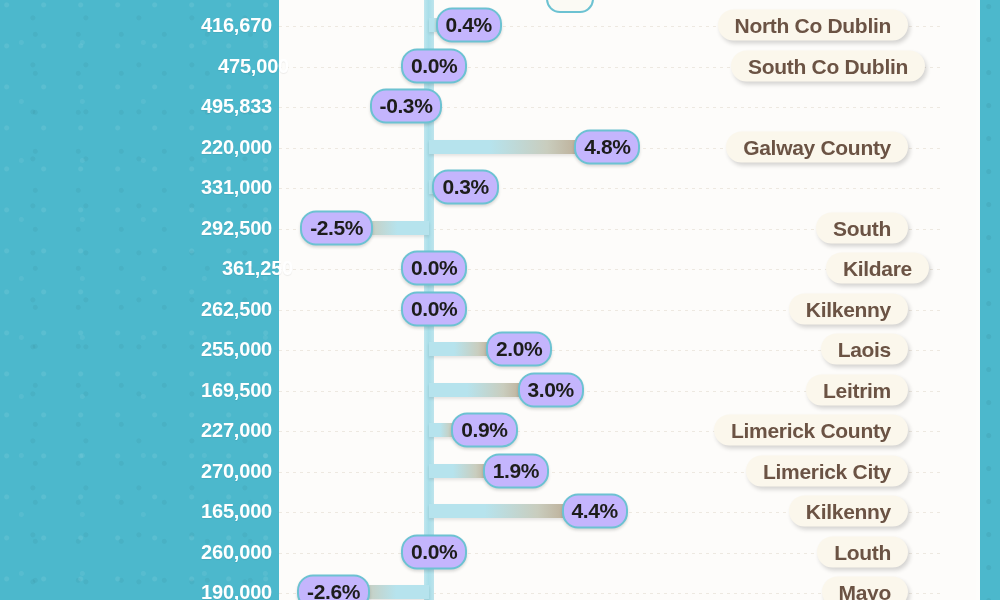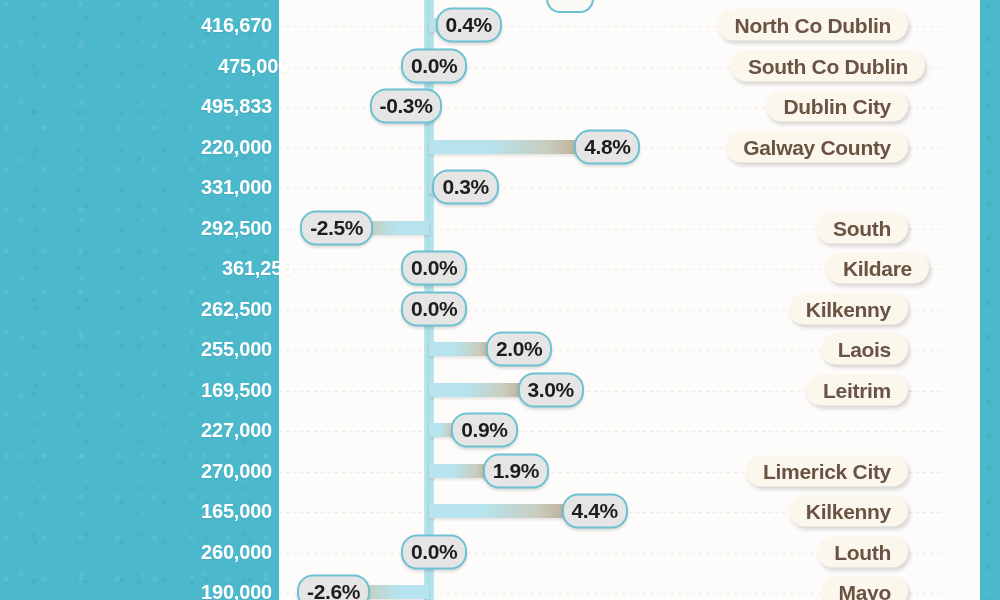--- a/index.html
+++ b/index.html
@@ -95,21 +95,21 @@
   }
   .bar.neg{
     background:linear-gradient(to left,#b6e3ed 0%, #b6e3ed 40%, #c9cdbe 78%, #bdae97 100%);
     box-shadow:0 2px 3px rgba(0,0,0,.10);
   }
 
   
   .bubble{
     position:absolute;top:50%;transform:translateY(-50%);
     height:31px;min-width:46px;line-height:29px;
-    background:#e5e5e5;
+    background:#c4b5fd;
     border:2.5px solid #6cc2d2;
     border-radius:16px;
     color:#1d1d1b;
     font-size:21px;font-weight:bold;
     font-family:"Liberation Sans Narrow","Liberation Sans",sans-serif;
     letter-spacing:-.4px;
     text-align:center;
     padding:0 8px;
     white-space:nowrap;
     box-shadow:0 2px 3px rgba(0,0,0,.14);
@@ -184,21 +184,20 @@
     <div id="labels">
         <div class="row" style="top: 4.75px;">
           <div class="pill">North Co Dublin</div>
           <div class="num" style="right: 728px;">416,670</div>
         </div>
         <div class="row" style="top: 45.25px; padding-left: 17px;">
           <div class="pill">South Co Dublin</div>
           <div class="num" style="right: 728px;">475,000</div>
         </div>
         <div class="row" style="top: 85.75px;">
-          <div class="pill">Dublin City</div>
           <div class="num" style="right: 728px;">495,833</div>
         </div>
         <div class="row" style="top: 126.25px;">
           <div class="pill">Galway County</div>
           <div class="num" style="right: 728px;">220,000</div>
         </div>
         <div class="row" style="top: 166.75px;">
           <div class="num" style="right: 728px;">331,000</div>
         </div>
         <div class="row" style="top: 207.25px;">
@@ -215,20 +214,21 @@
         </div>
         <div class="row" style="top: 328.75px;">
           <div class="pill">Laois</div>
           <div class="num" style="right: 728px;">255,000</div>
         </div>
         <div class="row" style="top: 369.25px;">
           <div class="pill">Leitrim</div>
           <div class="num" style="right: 728px;">169,500</div>
         </div>
         <div class="row" style="top: 409.75px;">
+          <div class="pill">Limerick County</div>
           <div class="num" style="right: 728px;">227,000</div>
         </div>
         <div class="row" style="top: 450.25px;">
           <div class="pill">Limerick City</div>
           <div class="num" style="right: 728px;">270,000</div>
         </div>
         <div class="row" style="top: 490.75px;">
           <div class="pill">Kilkenny</div>
           <div class="num" style="right: 728px;">165,000</div>
         </div>

